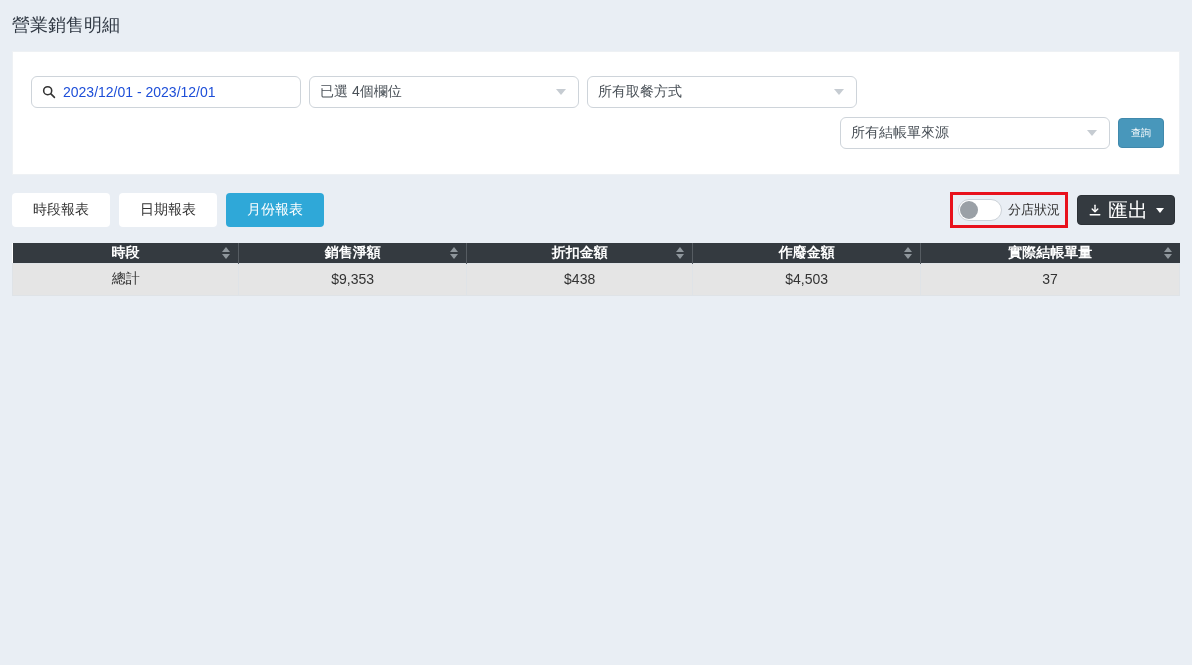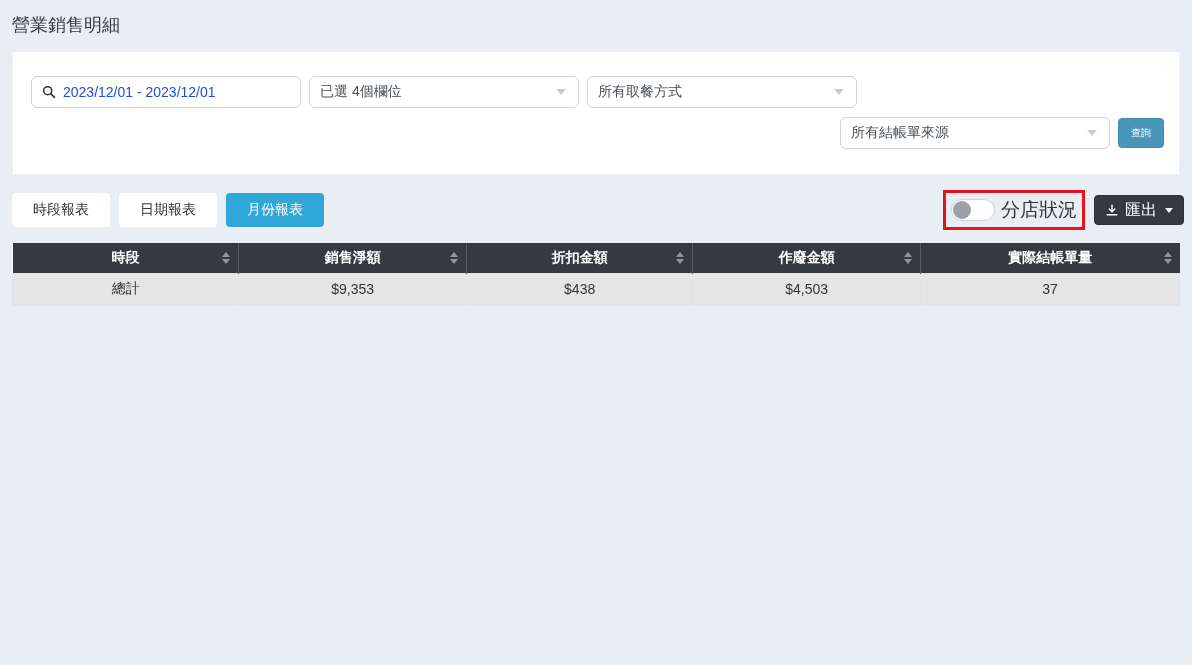--- a/index.html
+++ b/index.html
@@ -56,21 +56,21 @@
     background: #4897bb;
     border: 1px solid #4189ac;
     border-radius: 4px;
     color: #fff;
     font-size: 10px;
     font-family: inherit;
     cursor: pointer;
   }
   
   .toolbar-row {
-    margin: 16px 8px 0 12px;
+    margin: 16px 17px 0 12px;
     height: 38px;
     display: flex;
     align-items: center;
     justify-content: space-between;
   }
   .tabs { display: flex; gap: 9px; }
   .tab {
     height: 34px;
     padding: 0 21px;
     background: #ffffff;
@@ -99,28 +99,28 @@
     cursor: pointer;
     flex: none;
   }
   .toggle .knob {
     position: absolute;
     left: 1px; top: 1px;
     width: 18px; height: 18px;
     border-radius: 50%;
     background: #9aa0a6;
   }
-  .toggle-label { font-size: 19px; color: #333; }
+  .toggle-label { font-size: 13px; color: #333; }
   .export-btn {
     height: 30px;
     background: #343a40;
     border: 1px solid #2c3136;
     border-radius: 4px;
     color: #fff;
-    font-size: 16px;
+    font-size: 20px;
     font-family: inherit;
     display: flex;
     align-items: center;
     gap: 6px;
     padding: 0 10px;
     cursor: pointer;
   }
   .export-btn .caret {
     width: 0; height: 0;
     border-left: 4px solid transparent;
@@ -133,21 +133,21 @@
     width: 1168px;
     margin: 14px 12px 0 12px;
     border-collapse: collapse;
     background: #fff;
     font-size: 14px;
   }
   .report-table th {
     background: #343a40;
     color: #fff;
     font-weight: 700;
-    height: 30px;
+    height: 20px;
     position: relative;
     border-right: 1px solid #565c62;
     text-align: center;
     cursor: pointer;
   }
   .report-table th:last-child { border-right: none; }
   .report-table td {
     height: 32px;
     text-align: center;
     color: #333;

